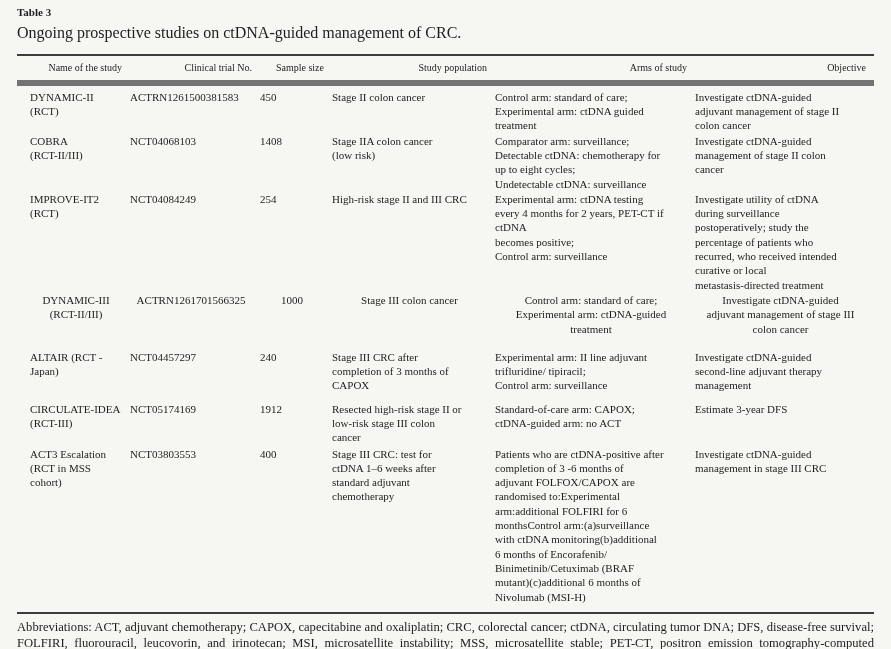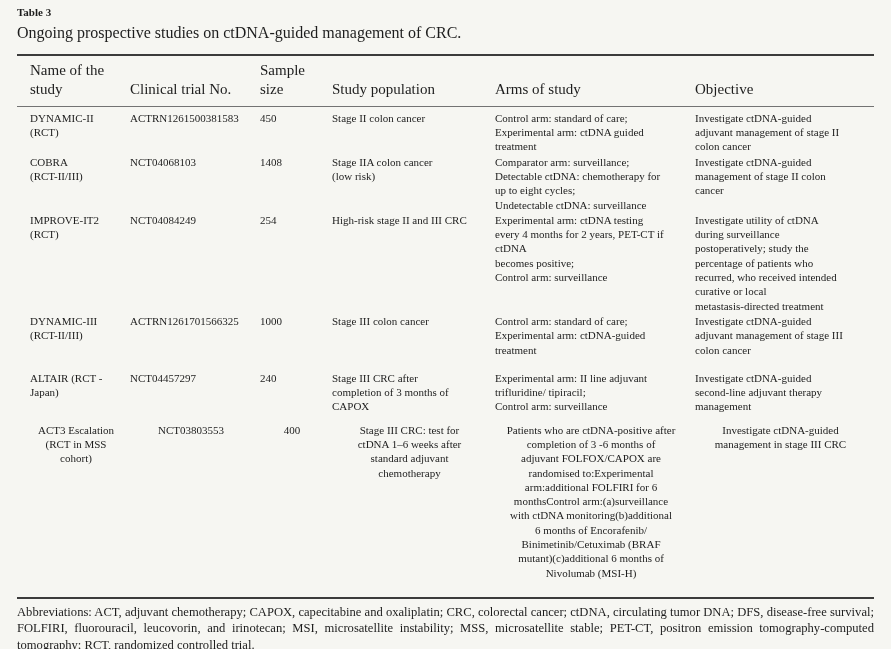--- a/index.html
+++ b/index.html
@@ -10,36 +10,36 @@
   }
   .sheet{padding:6px 17px 0 17px;}
   .tbl-label{font-weight:bold;font-size:11px;line-height:1.25;}
   .tbl-caption{font-size:16px;line-height:1.25;margin:3px 0 11px 0;}
   table.studies{
     border-collapse:collapse;table-layout:fixed;width:857px;
     border-top:2px solid #3c3c3c;border-bottom:2px solid #3c3c3c;
     font-size:11px;line-height:1.3;
   }
   thead th{
-    border-bottom:1px solid #737373;
-    text-align:left;font-weight:normal;font-size:15px;
+    border-bottom:6px solid #737373;
+    text-align:right;font-weight:normal;font-size:10px;
     padding:5px 8px 6px 0;vertical-align:bottom;
   }
   td{
     vertical-align:top;padding:0 8px 1px 0;
     white-space:pre-line;
   }
   th:first-child,td:first-child{padding-left:13px;}
   tr.r1 td{padding-top:4px;padding-bottom:1px;}
   tr.r2 td{padding-bottom:1px;}
   tr.r3 td{padding-bottom:1px;}
-  tr.r4 td{padding-bottom:14px;}
+  tr.r4 td{padding-bottom:14px;text-align:center;}
   tr.r5 td{padding-bottom:9px;}
   tr.r6 td{padding-bottom:2px;}
-  tr.r7 td{padding-bottom:17px;text-align:center;}
+  tr.r7 td{padding-bottom:8px;}
   .footnote{
     width:857px;font-size:12.6px;line-height:1.3;
     text-align:justify;margin-top:5px;
   }
 </style>
 </head>
 <body>
 
 <div class="sheet">
 
@@ -133,20 +133,32 @@
         <td>Stage III CRC after
 completion of 3 months of
 CAPOX</td>
         <td>Experimental arm: II line adjuvant
 trifluridine/ tipiracil;
 Control arm: surveillance</td>
         <td>Investigate ctDNA-guided
 second-line adjuvant therapy
 management</td>
       </tr>
+      <tr class="r6">
+        <td>CIRCULATE-IDEA
+(RCT-III)</td>
+        <td>NCT05174169</td>
+        <td>1912</td>
+        <td>Resected high-risk stage II or
+low-risk stage III colon
+cancer</td>
+        <td>Standard-of-care arm: CAPOX;
+ctDNA-guided arm: no ACT</td>
+        <td>Estimate 3-year DFS</td>
+      </tr>
       <tr class="r7">
         <td>ACT3 Escalation
 (RCT in MSS
 cohort)</td>
         <td>NCT03803553</td>
         <td>400</td>
         <td>Stage III CRC: test for
 ctDNA 1–6 weeks after
 standard adjuvant
 chemotherapy</td>

